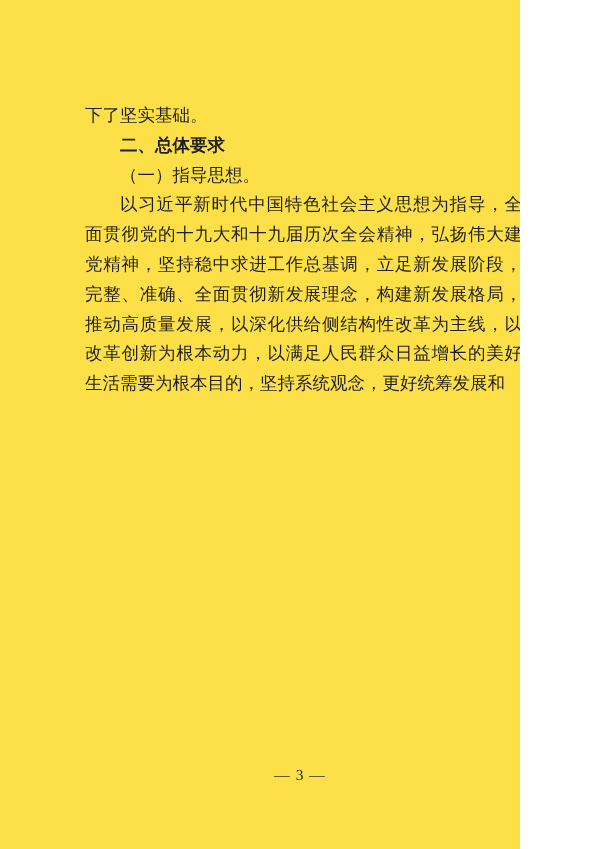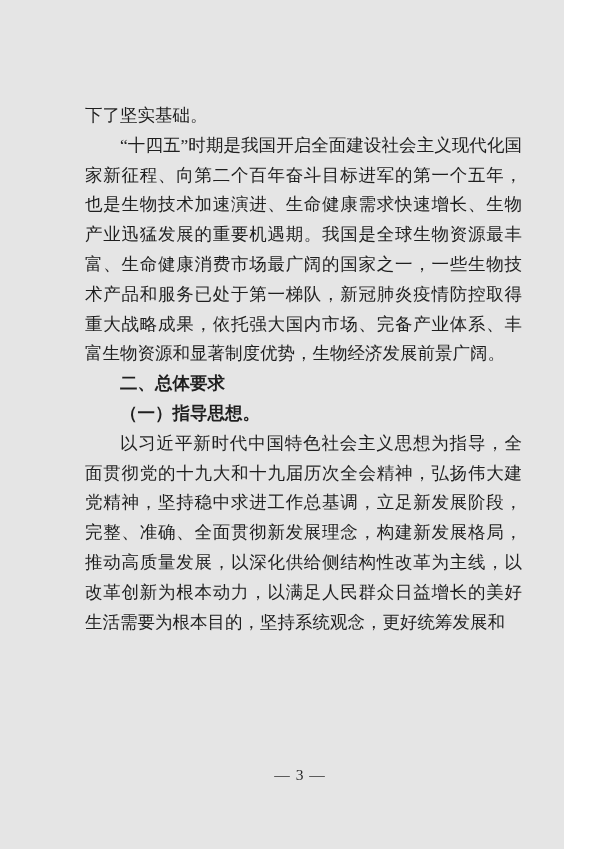--- a/index.html
+++ b/index.html
@@ -3,23 +3,23 @@
 <meta charset="utf-8">
 <style>
   * { box-sizing: border-box; }
   html, body {
     margin: 0;
     padding: 0;
     background: #ffffff;
   }
   .page {
     position: relative;
-    width: 564px;
+    width: 520px;
     height: 849px;
-    background: #e5e5e5;
+    background: #fde047;
     overflow: hidden;
     font-family: "Liberation Serif", "DejaVu Serif", serif;
     color: #1f1f1f;
   }
   .content {
     position: absolute;
     left: 85px;
     top: 101px;
     width: 437px;
   }
@@ -36,39 +36,38 @@
   }
   .para.continuation {
     text-indent: 0;
   }
   .para.heading {
     font-family: Liberation Serif, serif;
     font-weight: bold;
     text-align: left;
   }
   .para.subheading {
-    font-weight: 700;
+    font-weight: 400;
   }
   .footer {
     position: absolute;
     left: 0;
     top: 763px;
     width: 600px;
     text-align: center;
     font-size: 15.5px;
     line-height: 24px;
     color: #2a2a2a;
     letter-spacing: 1px;
   }
 </style>
 </head>
 <body>
 
 <div class="page">
   <div class="content">
       <p class="para continuation">下了坚实基础。</p>
-      <p class="para body">“十四五”时期是我国开启全面建设社会主义现代化国家新征程、向第二个百年奋斗目标进军的第一个五年，也是生物技术加速演进、生命健康需求快速增长、生物产业迅猛发展的重要机遇期。我国是全球生物资源最丰富、生命健康消费市场最广阔的国家之一，一些生物技术产品和服务已处于第一梯队，新冠肺炎疫情防控取得重大战略成果，依托强大国内市场、完备产业体系、丰富生物资源和显著制度优势，生物经济发展前景广阔。</p>
       <p class="para heading">二、总体要求</p>
       <p class="para subheading">（一）指导思想。</p>
       <p class="para body">以习近平新时代中国特色社会主义思想为指导，全面贯彻党的十九大和十九届历次全会精神，弘扬伟大建党精神，坚持稳中求进工作总基调，立足新发展阶段，完整、准确、全面贯彻新发展理念，构建新发展格局，推动高质量发展，以深化供给侧结构性改革为主线，以改革创新为根本动力，以满足人民群众日益增长的美好生活需要为根本目的，坚持系统观念，更好统筹发展和</p>
     </div>
   <div class="footer">— 3 —</div>
 </div>
 
 </body></html>

